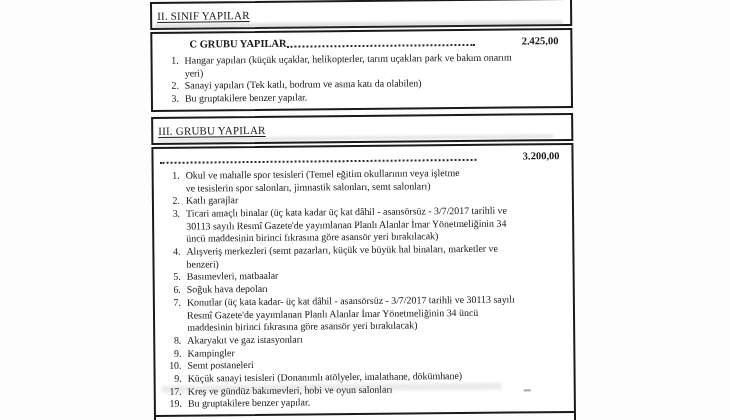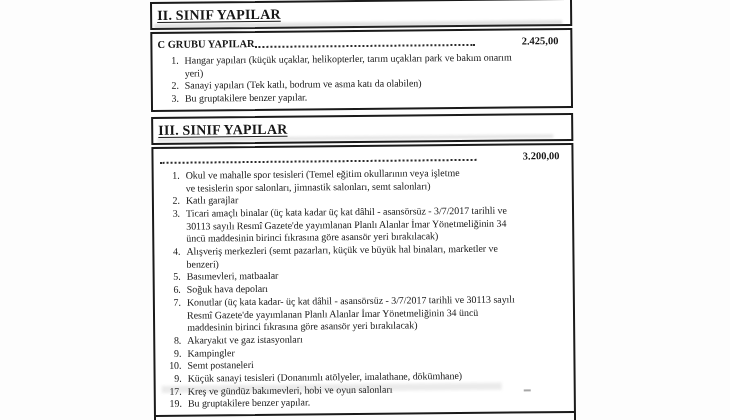--- a/index.html
+++ b/index.html
@@ -15,37 +15,37 @@
     transform:rotate(-0.55deg); transform-origin:0 0;
   }
   .section:not(:last-child){ margin-bottom:5px; }
   .hdr-box {
     border:2px solid #1a1a1a;
     padding:2px 5px 4px 5px;
     margin-bottom:2px;
     background:#fff;
   }
   .hdr {
-    font-weight:bold; font-size:14px; line-height:13px;
+    font-weight:normal; font-size:11px; line-height:13px;
     text-decoration:underline;
     text-underline-offset:2px;
     letter-spacing:0.2px;
     white-space:pre;
   }
   .grp-box {
     border:2px solid #1a1a1a;
     padding:4px 0 4px 0;
     background:#fff;
   }
   .grp-row {
     display:flex; align-items:baseline;
     font-weight:bold; font-size:10.5px; line-height:13px;
     padding:0 12px 0 5px;
   }
-  .grp-label { white-space:pre; flex:0 0 auto; }
+  .grp-label { white-space:pre; flex:0 0 auto;margin-left:32px; }
   .leader {
     flex:1 1 auto; height:0;
     border-bottom:2px dotted #2b2b2b;
     margin:0 14px 2px 1px;
     align-self:flex-end;
   }
   .grp-value { flex:0 0 auto; white-space:pre;margin-left:32px; }
   .items {
     margin-top:4px;
     font-size:10px; line-height:12.7px;
@@ -101,21 +101,21 @@
     <span class="num">3.</span>
     <span class="txt">Bu gruptakilere benzer yapılar.</span>
   </div>
 </div>
     </div>
 
   </div>
 
   <div class="section">
     <div class="hdr-box">
-      <span class="hdr">III. SINIF YAPILAR</span>
+      <span class="hdr">III. GRUBU YAPILAR</span>
     </div>
     <div class="grp-box">
       <div class="grp-row">
         <span class="leader"></span>
         <span class="grp-value">3.200,00</span>
       </div>
       <div class="items">
   <div class="item">
     <span class="num">1.</span>
     <span class="txt">Okul ve mahalle spor tesisleri (Temel eğitim okullarının veya işletme

